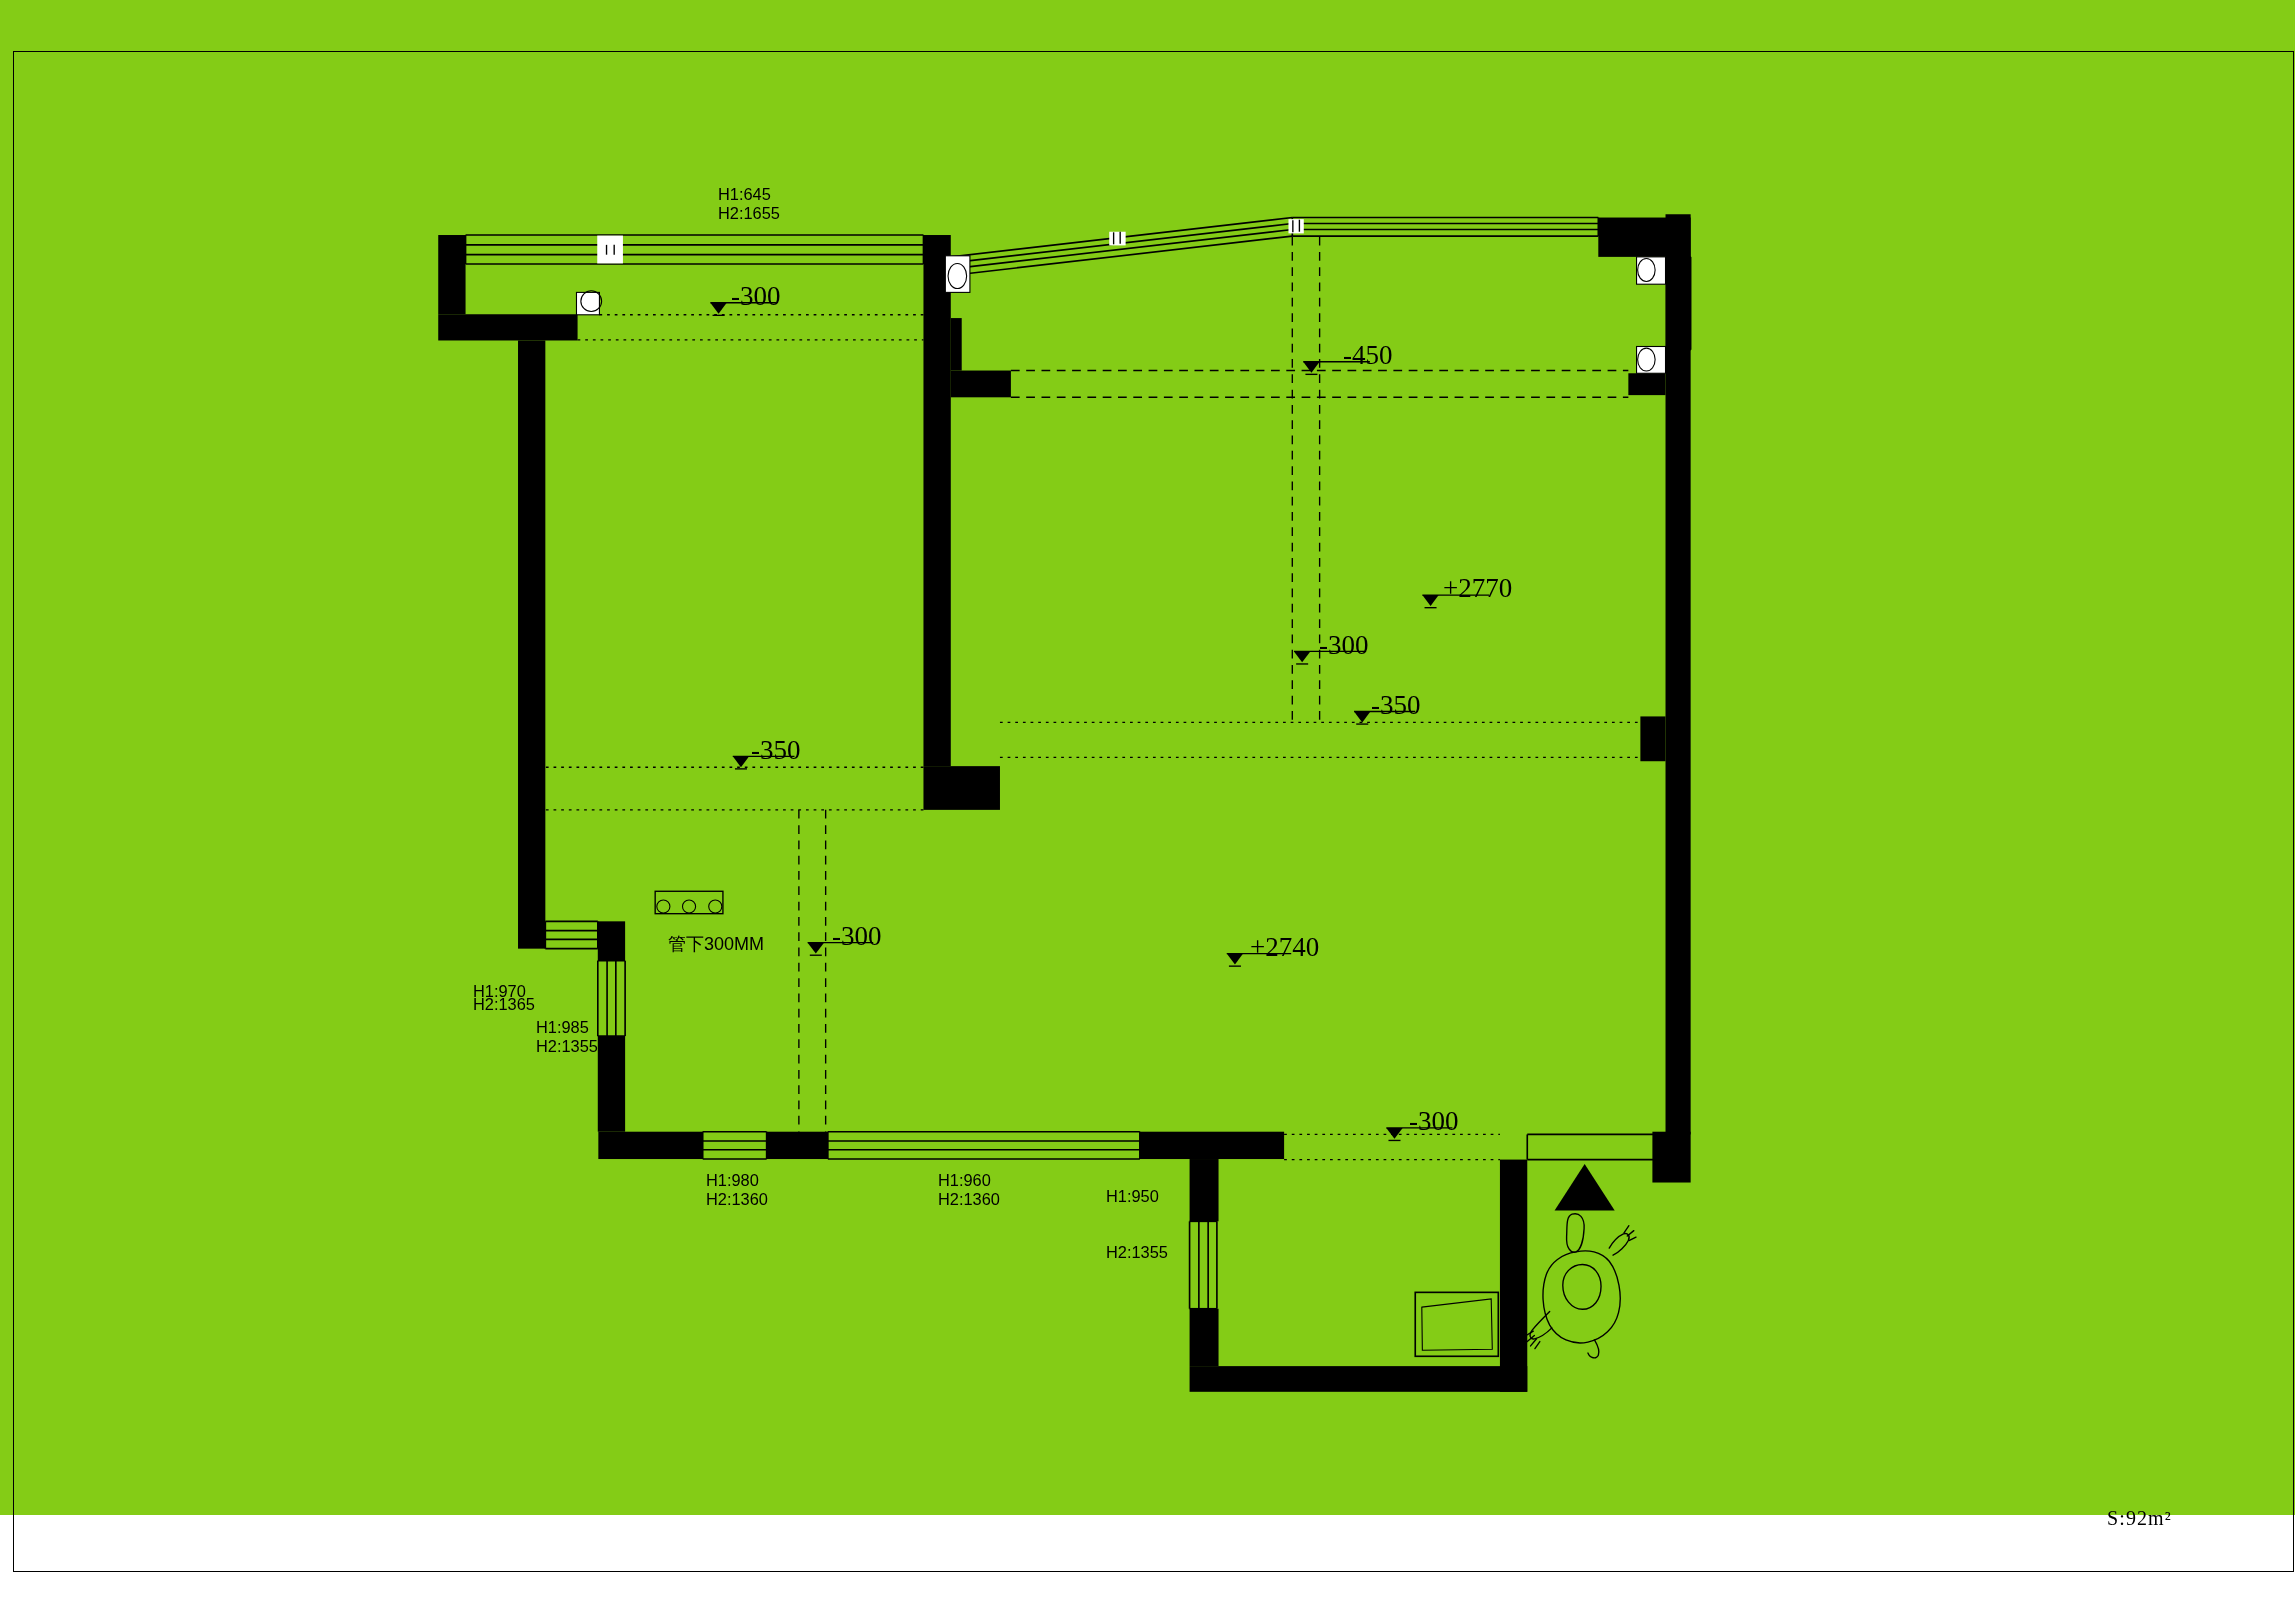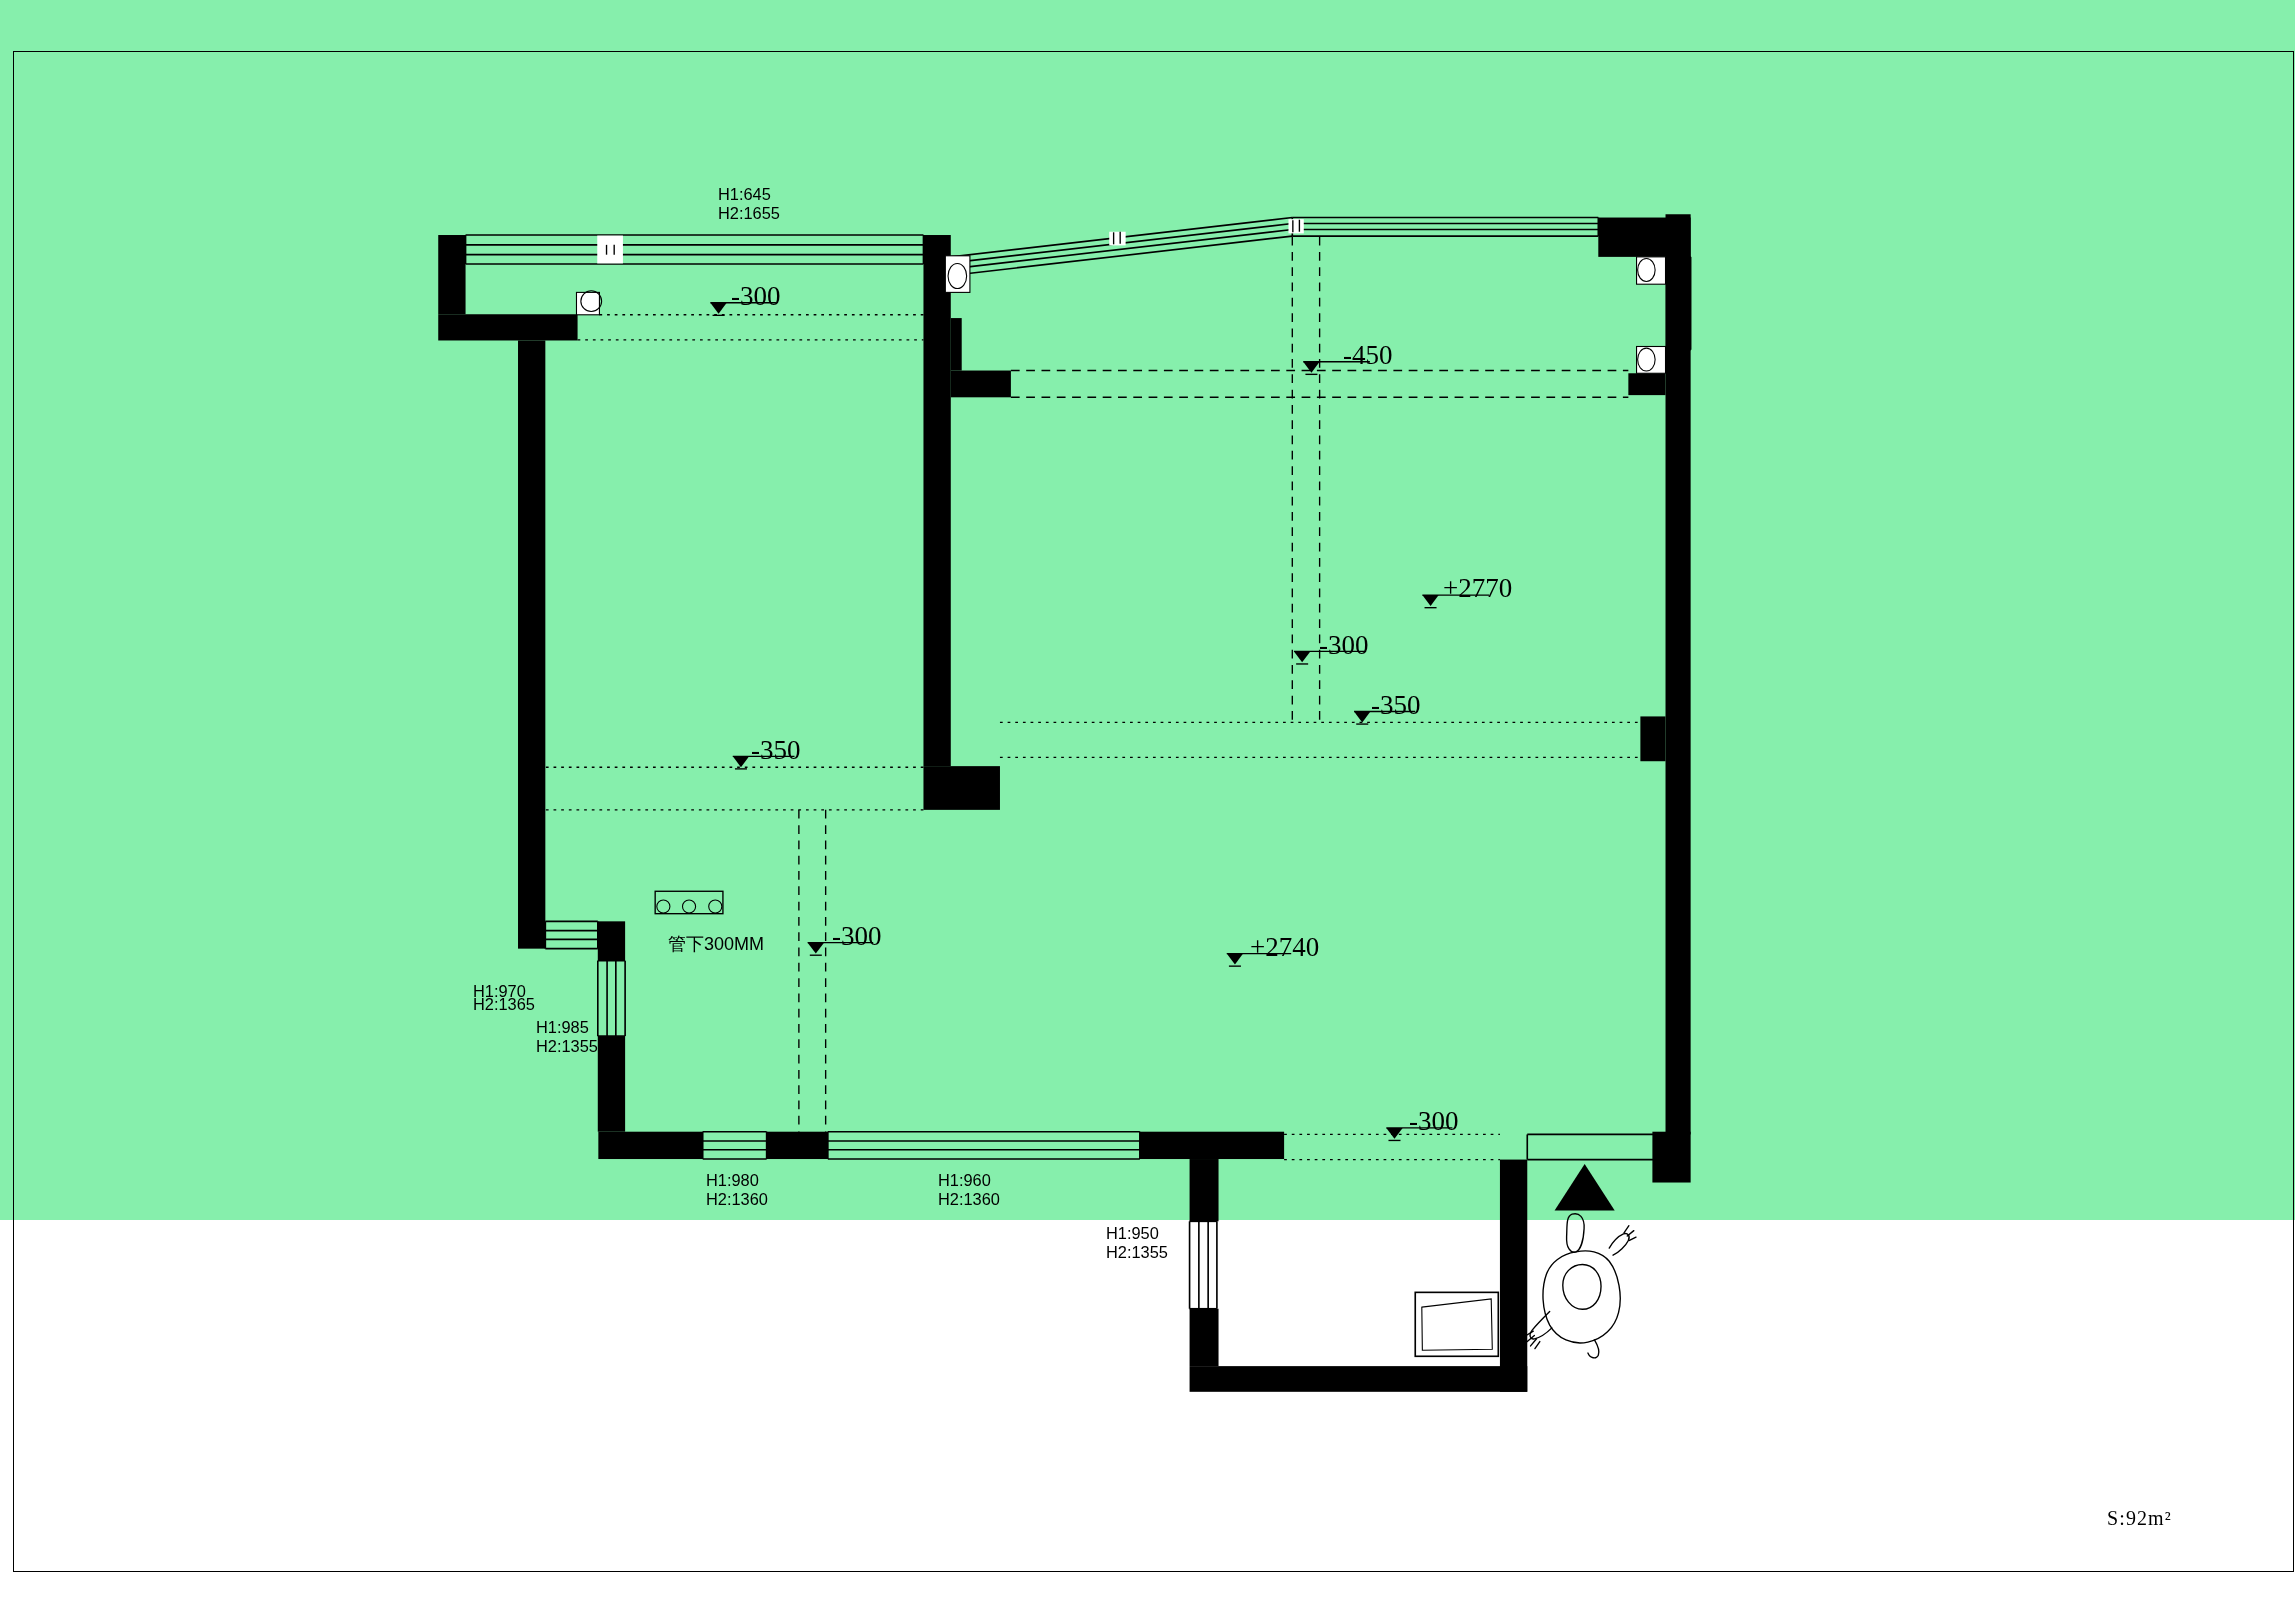--- a/index.html
+++ b/index.html
@@ -1,16 +1,16 @@
 <!DOCTYPE html>
 <html style="font-size:8.7px"><head>
 <meta charset="utf-8">
 <style>
   html,body{margin:0;padding:0;width:2295px;height:1623px;background:#ffffff;overflow:hidden;}
-  .sheet{position:relative;width:2295px;height:1220px;background:#86efac;font-family:"Liberation Sans",sans-serif;color:#000;}
+  .sheet{position:relative;width:2295px;height:1515px;background:#84cc16;font-family:"Liberation Sans",sans-serif;color:#000;}
   .sheet-border{position:absolute;border:1.6px solid #000;}
   .lbl{position:absolute;font-family:"Liberation Sans",sans-serif;font-size:16.4px;line-height:19px;white-space:pre;color:#000;}
   .note{position:absolute;font-family:"Liberation Sans",sans-serif;font-size:18px;color:#000;white-space:nowrap;}
   .elev-txt{position:absolute;font-family:"Liberation Serif",serif;font-size:27px;color:#000;white-space:nowrap;}
   .area-lbl{position:absolute;font-family:"Liberation Serif",serif;font-size:20px;color:#000;letter-spacing:1.1px;}
   svg{position:absolute;left:0;top:0;}
 </style>
 </head>
 <body>
 
@@ -171,21 +171,21 @@
       <div class="lbl" style="left: 718px; top: 185px;">H1:645</div>
       <div class="lbl" style="left: 718px; top: 204px;">H2:1655</div>
       <div class="lbl" style="left: 473px; top: 982px;">H1:970</div>
       <div class="lbl" style="left: 473px; top: 995px;">H2:1365</div>
       <div class="lbl" style="left: 536px; top: 1018px;">H1:985</div>
       <div class="lbl" style="left: 536px; top: 1037px;">H2:1355</div>
       <div class="lbl" style="left: 706px; top: 1171px;">H1:980</div>
       <div class="lbl" style="left: 706px; top: 1190px;">H2:1360</div>
       <div class="lbl" style="left: 938px; top: 1171px;">H1:960</div>
       <div class="lbl" style="left: 938px; top: 1190px;">H2:1360</div>
-      <div class="lbl" style="left: 1106px; top: 1224px;">H1:950</div>
+      <div class="lbl" style="left: 1106px; top: 1187px;">H1:950</div>
       <div class="lbl" style="left: 1106px; top: 1243px;">H2:1355</div>
       <div class="note" style="left: 668px; top: 932px;">管下300MM</div>
       <div class="elev-txt" style="left: 731px; top: 281px;">-300</div>
       <div class="elev-txt" style="left: 1326px; top: 340px; margin-left: 17px;">-450</div>
       <div class="elev-txt" style="left: 1443px; top: 573px;">+2770</div>
       <div class="elev-txt" style="left: 1319px; top: 630px;">-300</div>
       <div class="elev-txt" style="left: 751px; top: 735px;">-350</div>
       <div class="elev-txt" style="left: 1371px; top: 690px;">-350</div>
       <div class="elev-txt" style="left: 832px; top: 921px;">-300</div>
       <div class="elev-txt" style="left: 1250px; top: 932px;">+2740</div>

